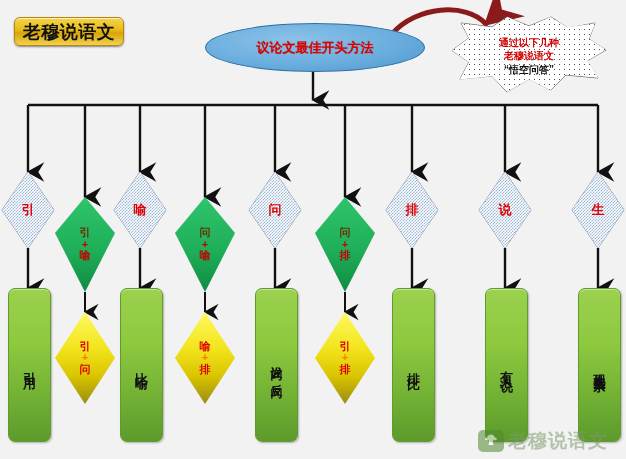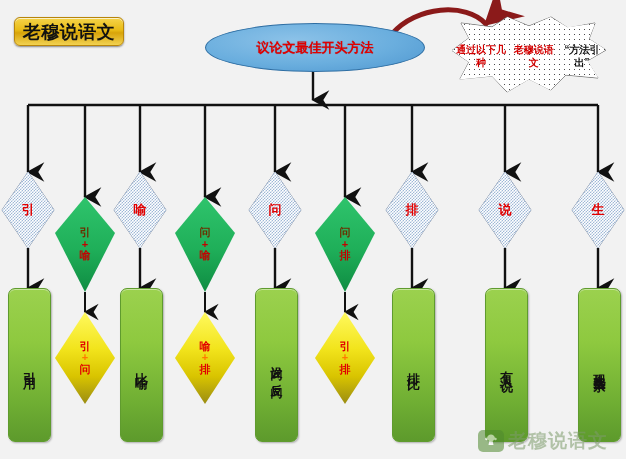--- a/index.html
+++ b/index.html
@@ -44,20 +44,21 @@
     left:452px;top:17px;width:154px;height:78px;
     background:#ffffff;
     background-image:radial-gradient(#4a4a4a .6px,transparent .7px);
     background-size:5px 5px;
     clip-path:polygon(
       0% 43%, 11% 27%, 6% 8%, 26% 13%, 36% 0%,
       50% 12%, 64% 0%, 75% 13%, 93% 8%, 89% 28%,
       100% 42%, 88% 56%, 95% 78%, 74% 74%, 64% 94%,
       50% 80%, 36% 96%, 26% 76%, 5% 80%, 11% 58%);
     border:0;
+    flex-direction:column;
     color:#d40000;font-weight:bold;font-size:10px;line-height:1.35;
     text-align:center;
   }
   .starburst .ln3{color:#111;}
 
   
   .dia{
     position:absolute;
     display:flex;align-items:center;justify-content:center;
     flex-direction:column;
@@ -181,21 +182,21 @@
     <span>老穆说语文</span>
   </div>
 
   <div class="node ellipse">
     <span>议论文最佳开头方法</span>
   </div>
 
   <div class="node starburst">
     <span>通过以下几种</span>
     <span>老穆说语文</span>
-    <span class="ln3">“方法引出”</span>
+    <span class="ln3">“悟空问答”</span>
   </div>
 
   <div class="dia dia-check" style="left:2px;top:172px;width:52px;height:76px;">
     <span class="gx">引</span>
   </div>
   <div class="dia dia-check" style="left:114px;top:172px;width:52px;height:76px;">
     <span class="gx">喻</span>
   </div>
   <div class="dia dia-check" style="left:249px;top:172px;width:52px;height:76px;">
     <span class="gx">问</span>

